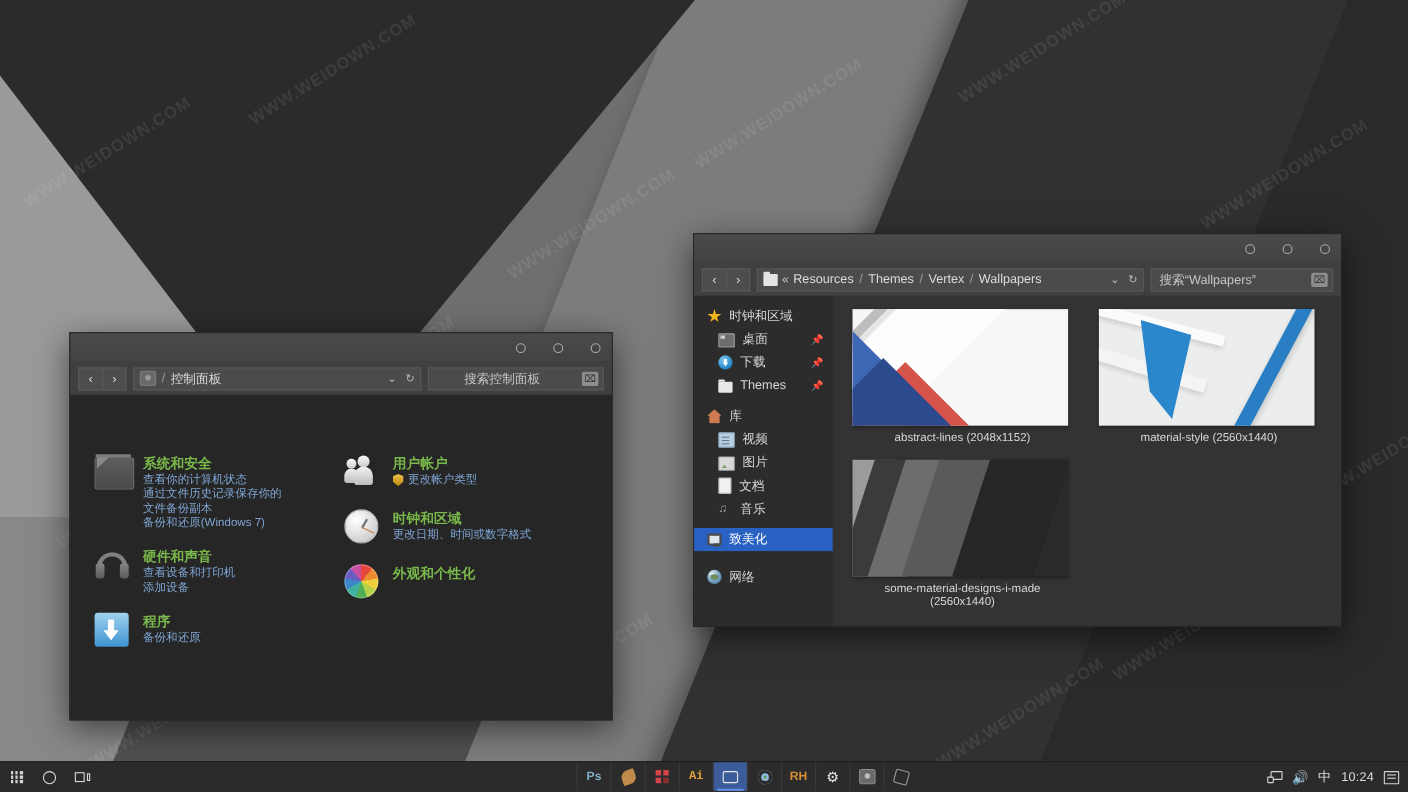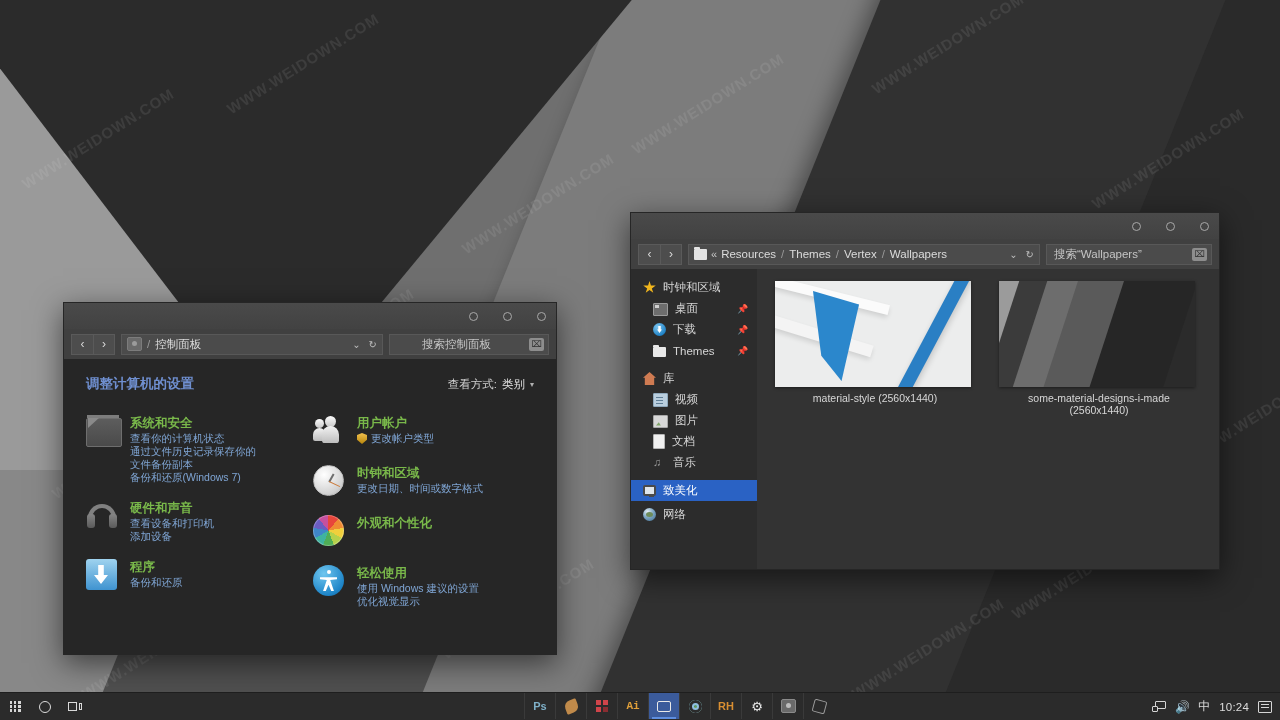--- a/index.html
+++ b/index.html
@@ -196,21 +196,21 @@
   .cp-title {
     color: #6f8fd0; font-size: 13.5px; font-weight: 600;
   }
   .cp-viewby {
     margin-left: auto; color: #d0d0d0; font-size: 11.5px;
     display: flex; align-items: center; gap: 5px;
   }
   .cp-viewby .val { color: #e4e4e4; }
   .cp-viewby .caret { color: #b0b0b0; font-size: 8px; }
   .cp-cols {
-    display: flex; margin-top: 22px; gap: 6px;
+    display: flex; margin-top: 38px; gap: 6px;
   }
   .cp-col { width: 50%; }
   .cp-item { display: flex; gap: 10px; margin-bottom: 16px; }
   .cp-ico { width: 34px; height: 34px; flex: none; position: relative; }
   .cp-texts { padding-top: 1px; }
   .cp-h {
     color: #79b84a; font-size: 12.5px; font-weight: 600;
     line-height: 14px; margin-bottom: 2px;
   }
   .cp-sub {
@@ -618,28 +618,20 @@
           <span>↻</span>
         </span>
       </div>
       <div class="searchbox">
         <span class="ph">搜索控制面板</span>
         <span class="search-clear">⌧</span>
       </div>
     </div>
 
     <div class="cp-body">
-      <div class="cp-topline">
-        <div class="cp-title">调整计算机的设置</div>
-        <div class="cp-viewby">
-          <span>查看方式:</span>
-          <span class="val">类别</span>
-          <span class="caret">▾</span>
-        </div>
-      </div>
 
       <div class="cp-cols">
 
         <div class="cp-col">
 
           <div class="cp-item">
             <div class="cp-ico">
                 <div class="ico-sys"></div>
               </div>
             <div class="cp-texts">
@@ -714,30 +706,20 @@
 
           <div class="cp-item">
             <div class="cp-ico">
                 <div class="ico-wheel"></div>
               </div>
             <div class="cp-texts">
               <div class="cp-h">外观和个性化</div>
             </div>
           </div>
 
-          <div class="cp-item">
-            <div class="cp-ico">
-                <div class="ico-ease"></div>
-              </div>
-            <div class="cp-texts">
-              <div class="cp-h">轻松使用</div>
-              <div class="cp-sub">使用 Windows 建议的设置</div>
-              <div class="cp-sub">优化视觉显示</div>
-            </div>
-          </div>
 
         </div>
       </div>
     </div>
   </div>
 
   <div class="window" id="exwin">
     <div class="titlebar">
       <div class="wincontrols">
         <div class="ctlbtn"></div>
@@ -822,29 +804,41 @@
         <div class="side-item child">
           <span class="si-ico si-music">♫</span>
           <span>音乐</span>
         </div>
 
         <div class="side-item sel" style="margin-top:7px;">
           <span class="si-ico si-monitor"></span>
           <span>致美化</span>
         </div>
 
-        <div class="side-item" style="margin-top:3px;">
+        <div class="side-item" style="margin-top:13px;">
           <span class="si-ico si-globe"></span>
           <span>网络</span>
         </div>
 
       </div>
 
       <div class="ex-main">
 
+        <div class="thumb-cell">
+          <div class="thumb t1">
+            <div class="g1"></div>
+              <div class="g2"></div>
+              <div class="g3"></div>
+            <div class="blue"></div>
+              <div class="red"></div>
+              <div class="orange"></div>
+              <div class="blue2"></div>
+          </div>
+          <div class="thumb-label">abstract-lines (2048x1152)</div>
+        </div>
 
         <div class="thumb-cell">
           <div class="thumb t2">
             <div class="sheet1"></div>
               <div class="sheet2"></div>
             <div class="wedge"></div>
               <div class="bar1"></div>
           </div>
           <div class="thumb-label">material-style (2560x1440)</div>
         </div>

